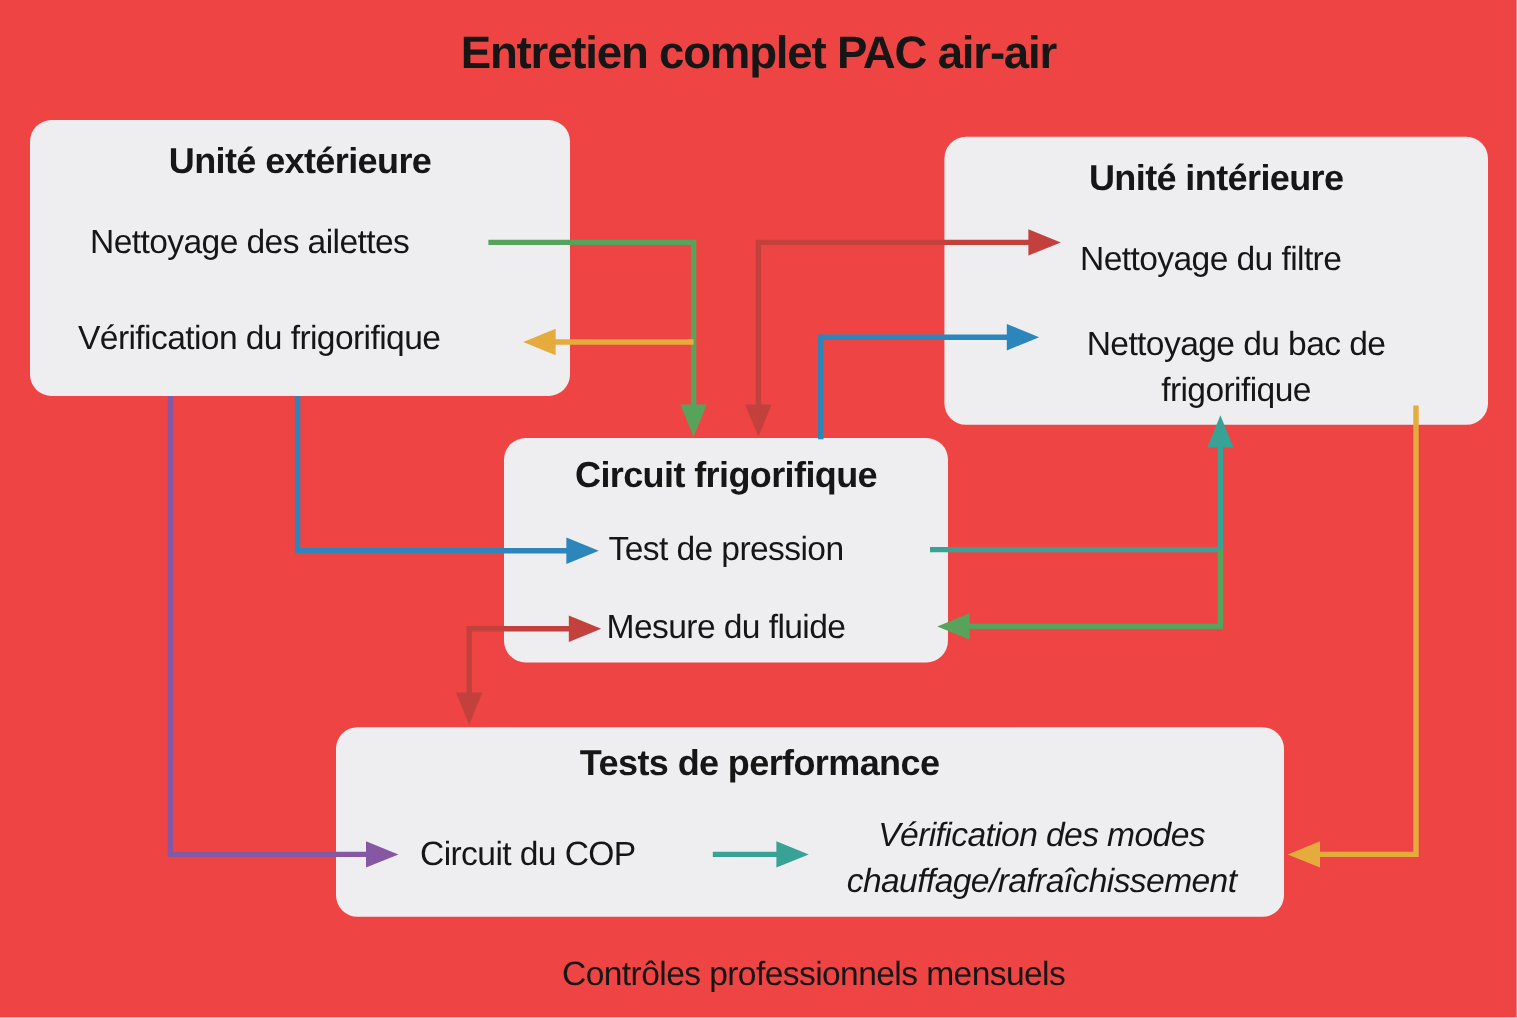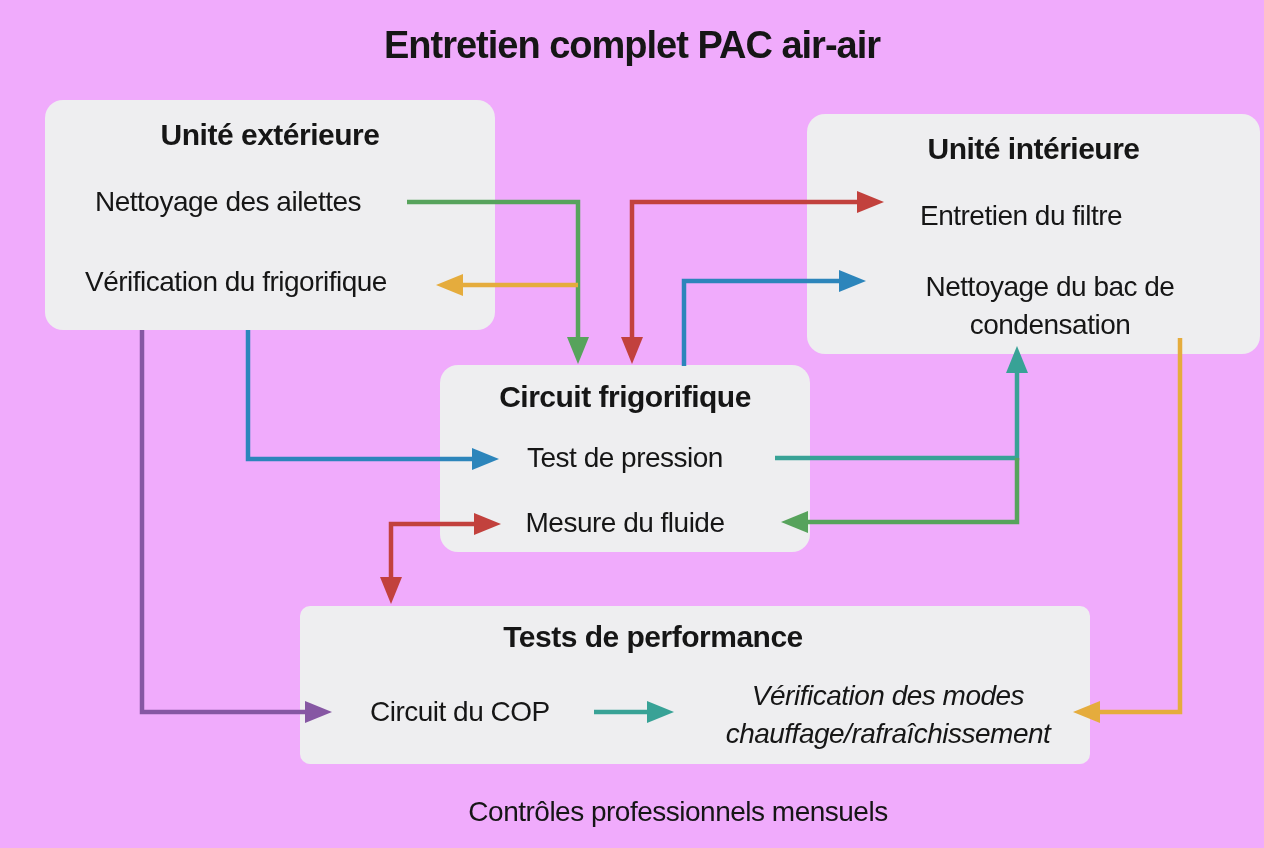--- a/index.html
+++ b/index.html
@@ -1,40 +1,39 @@
 <!DOCTYPE html>
 <html style="--green: #57a35c; --red: #c2413d; --blue: #2c85bb; --yellow: #e5ac3d; --teal: #38a296; --purple: #8657a3; --box_bg: #eeeef0; --text: #161616;"><head>
 <meta charset="utf-8">
 <style>
   html,body{margin:0;padding:0;background:#ffffff;}
   #stage{
     position:relative;
     width:1264px;height:848px;
-    background:#f0abfc;
+    background:#ef4444;
     font-family:"Liberation Sans","DejaVu Sans",sans-serif;
     color:var(--text,#161616);
     overflow:hidden;
   }
   .main-title{
     position:absolute;left:0;width:1264px;top:45px;
     transform:translateY(-50%);
     text-align:center;
     font-size:38px;font-weight:bold;letter-spacing:-1px;
   }
   .caption{
     position:absolute;left:0;width:1264px;top:812px;
     transform:translateY(-50%);
     text-align:center;
     font-size:28px;letter-spacing:-0.5px;margin-left:46px;
   }
   .box{
     position:absolute;
     background:var(--box_bg,#eeeef0);
     border-radius:18px;
-    margin-left:20px;
   }
   .box-title{
     position:absolute;left:0;right:0;
     transform:translateY(-50%);
     text-align:center;
     font-size:30px;font-weight:bold;letter-spacing:-0.5px;
     white-space:nowrap;
   }
   .item{
     position:absolute;
@@ -50,21 +49,21 @@
   #box-ext .item-0{left:50px;top:102px;}
   #box-ext .item-1{left:40px;top:182px;}
   #box-int{left:787px;top:114px;width:453px;height:240px;}
   #box-int .box-title{top:35px;}
   #box-int .item-0{left:113px;top:102px;}
   #box-int .item-1{left:73px;top:192px;width:340px;}
   #box-circ{left:420px;top:365px;width:370px;height:187px;}
   #box-circ .box-title{top:32px;}
   #box-circ .item-0{left:0;right:0;top:93px;text-align:center;}
   #box-circ .item-1{left:0;right:0;top:158px;text-align:center;}
-  #box-tests{left:280px;top:606px;width:790px;height:158px;border-radius:10px;}
+  #box-tests{left:280px;top:606px;width:790px;height:158px;}
   #box-tests .box-title{top:31px;left:0;width:706px;}
   #box-tests .item-0{left:70px;top:106px;}
   #box-tests .item-1{left:378px;top:109px;width:420px;font-style:italic;}
   
   #arrows{position:absolute;left:0;top:0;pointer-events:none;}
   #arrows path{fill:none;stroke-width:4.5px;stroke-linejoin:miter;}
   .stroke-green{stroke:var(--green);} .fill-green{fill:var(--green);}
   .stroke-red{stroke:var(--red);}     .fill-red{fill:var(--red);}
   .stroke-blue{stroke:var(--blue);}   .fill-blue{fill:var(--blue);}
   .stroke-yellow{stroke:var(--yellow);} .fill-yellow{fill:var(--yellow);}
@@ -79,22 +78,22 @@
   <div class="main-title">Entretien complet PAC air-air</div>
 
   <div class="box" id="box-ext">
     <div class="box-title">Unité extérieure</div>
     <div class="item item-0">Nettoyage des ailettes</div>
     <div class="item item-1">Vérification du frigorifique</div>
   </div>
 
   <div class="box" id="box-int">
     <div class="box-title">Unité intérieure</div>
-    <div class="item item-0">Entretien du filtre</div>
-    <div class="item item-1 wrap">Nettoyage du bac de condensation</div>
+    <div class="item item-0">Nettoyage du filtre</div>
+    <div class="item item-1 wrap">Nettoyage du bac de frigorifique</div>
   </div>
 
   <div class="box" id="box-circ">
     <div class="box-title">Circuit frigorifique</div>
     <div class="item item-0">Test de pression</div>
     <div class="item item-1">Mesure du fluide</div>
   </div>
 
   <div class="box" id="box-tests">
     <div class="box-title">Tests de performance</div>

